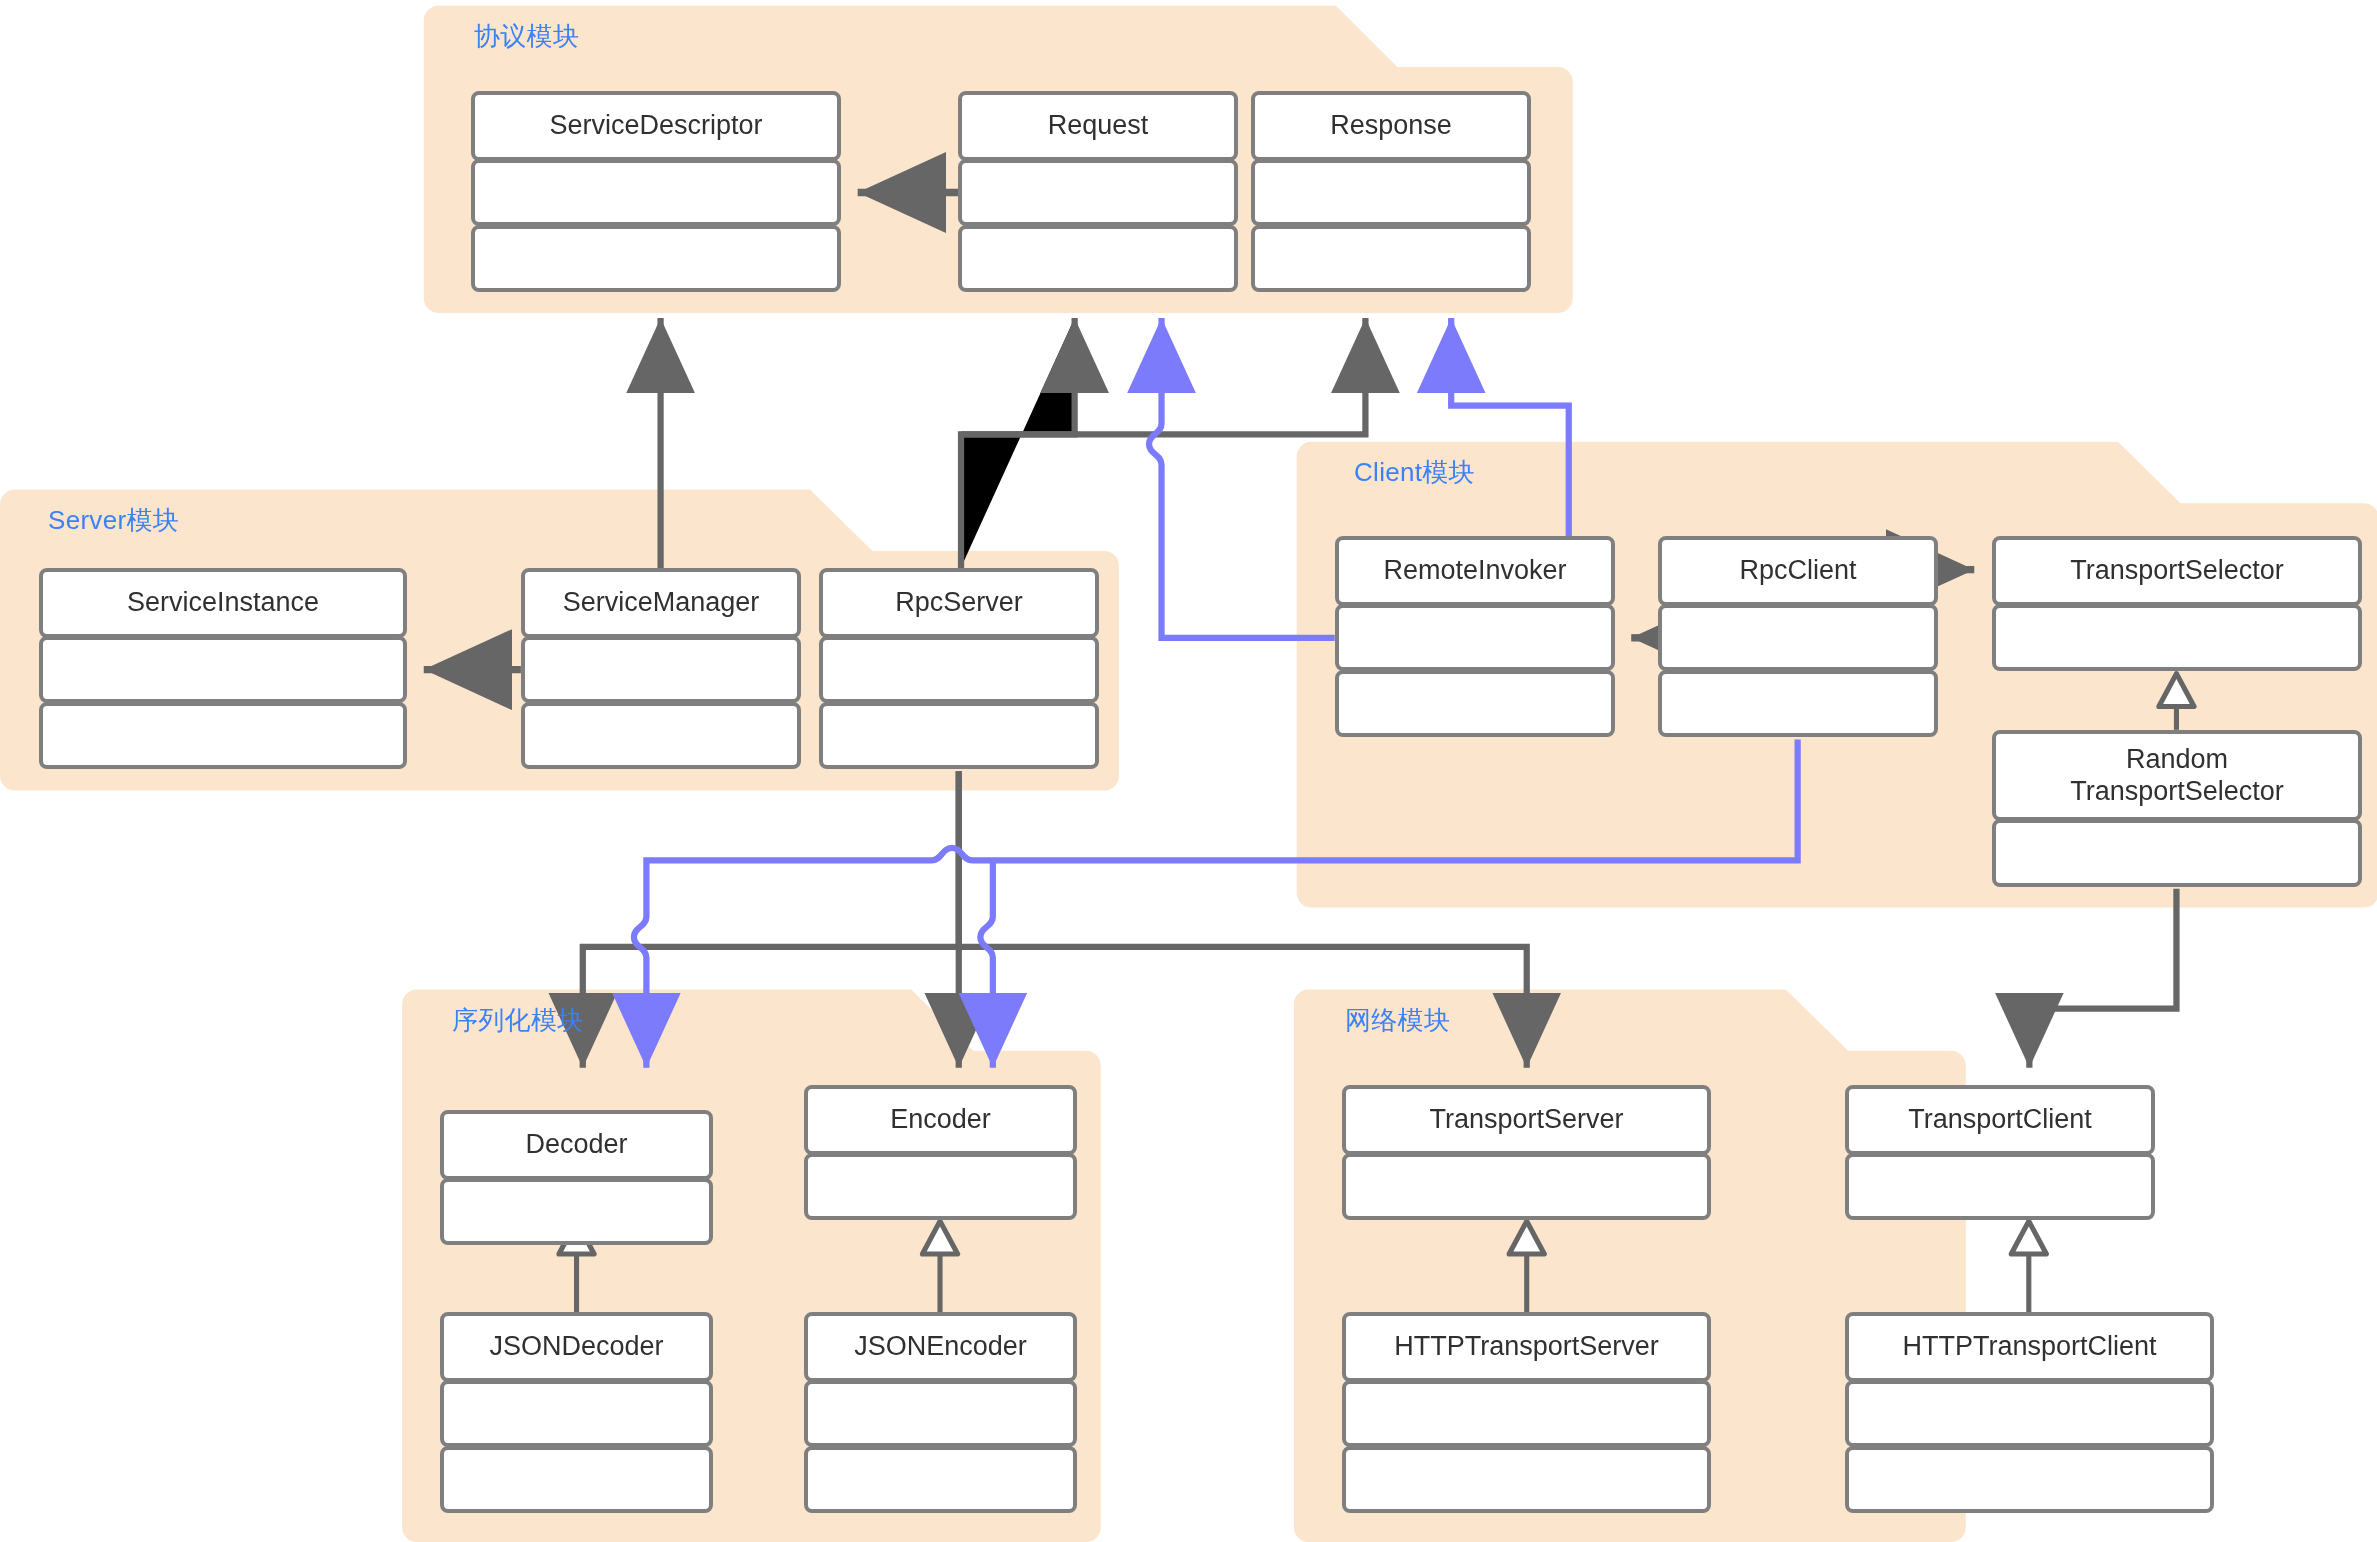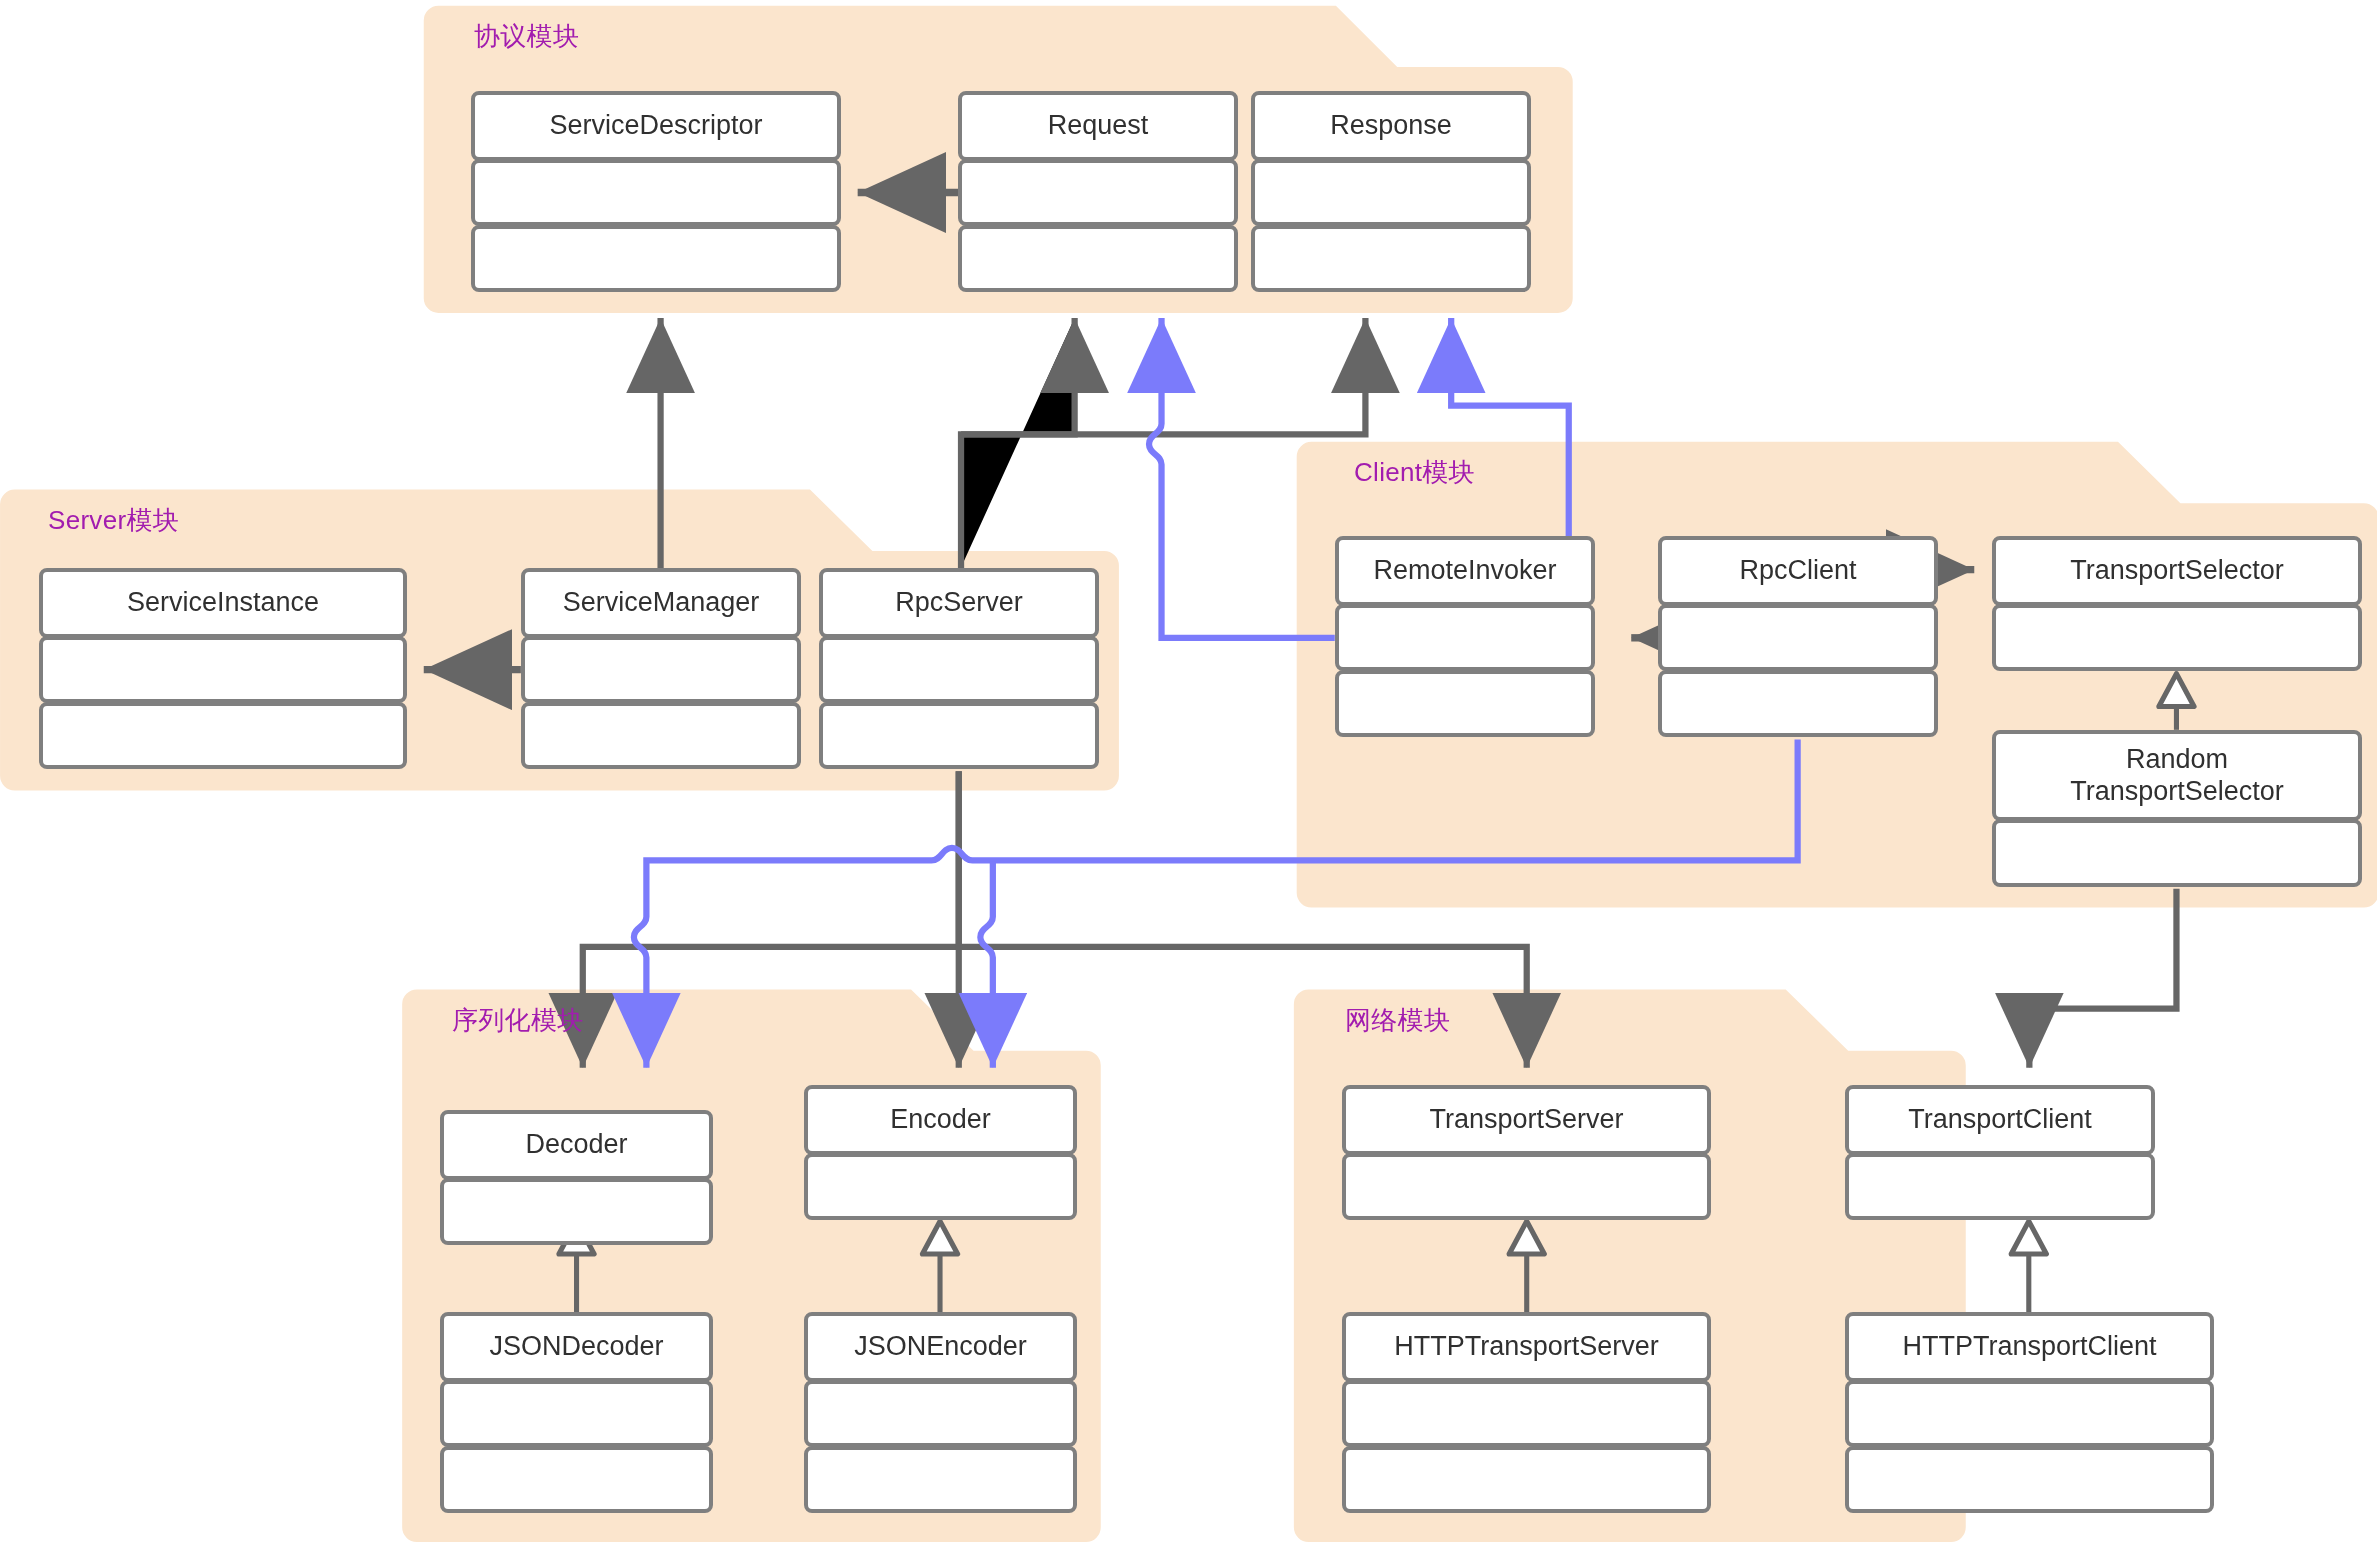--- a/index.html
+++ b/index.html
@@ -1,20 +1,20 @@
 <!DOCTYPE html>
 <html style="font-size:9px"><head>
 <meta charset="utf-8">
 <style>
   html,body{margin:0;padding:0;background:#ffffff;}
   body{font-family:"Liberation Sans","DejaVu Sans",sans-serif;}
   #stage{position:relative;width:2377px;height:1542px;background:#fff;overflow:hidden;}
   #wires{position:absolute;left:0;top:0;width:2377px;height:1542px;pointer-events:none;}
   .group-label{
-    position:absolute;color:#a21caf;font-size:26px;line-height:1;
+    position:absolute;color:#3b82f6;font-size:26px;line-height:1;
     white-space:nowrap;letter-spacing:0.3px;
   }
   .uml{position:absolute;display:flex;flex-direction:column;}
   .uml .cell{
     background:#ffffff;border:4px solid #7f7f7f;border-radius:8px;
     box-sizing:border-box;display:flex;align-items:center;justify-content:center;
     margin-top:-1.7px;
   }
   .uml .cell:first-child{margin-top:0;}
   .uml .title{
@@ -207,21 +207,21 @@
   </div>
 
   <div class="uml" style="left:819px;top:568px;width:280px;">
     <div class="cell" style="height:70px;">
       <span class="title">RpcServer</span>
     </div>
     <div class="cell" style="height:67px;"></div>
     <div class="cell" style="height:67px;"></div>
   </div>
 
-  <div class="uml" style="left:1335px;top:536px;width:260px;">
+  <div class="uml" style="left:1335px;top:536px;width:280px;">
     <div class="cell" style="height:70px;">
       <span class="title">RemoteInvoker</span>
     </div>
     <div class="cell" style="height:67px;"></div>
     <div class="cell" style="height:67px;"></div>
   </div>
 
   <div class="uml" style="left:1658px;top:536px;width:280px;">
     <div class="cell" style="height:70px;">
       <span class="title">RpcClient</span>

